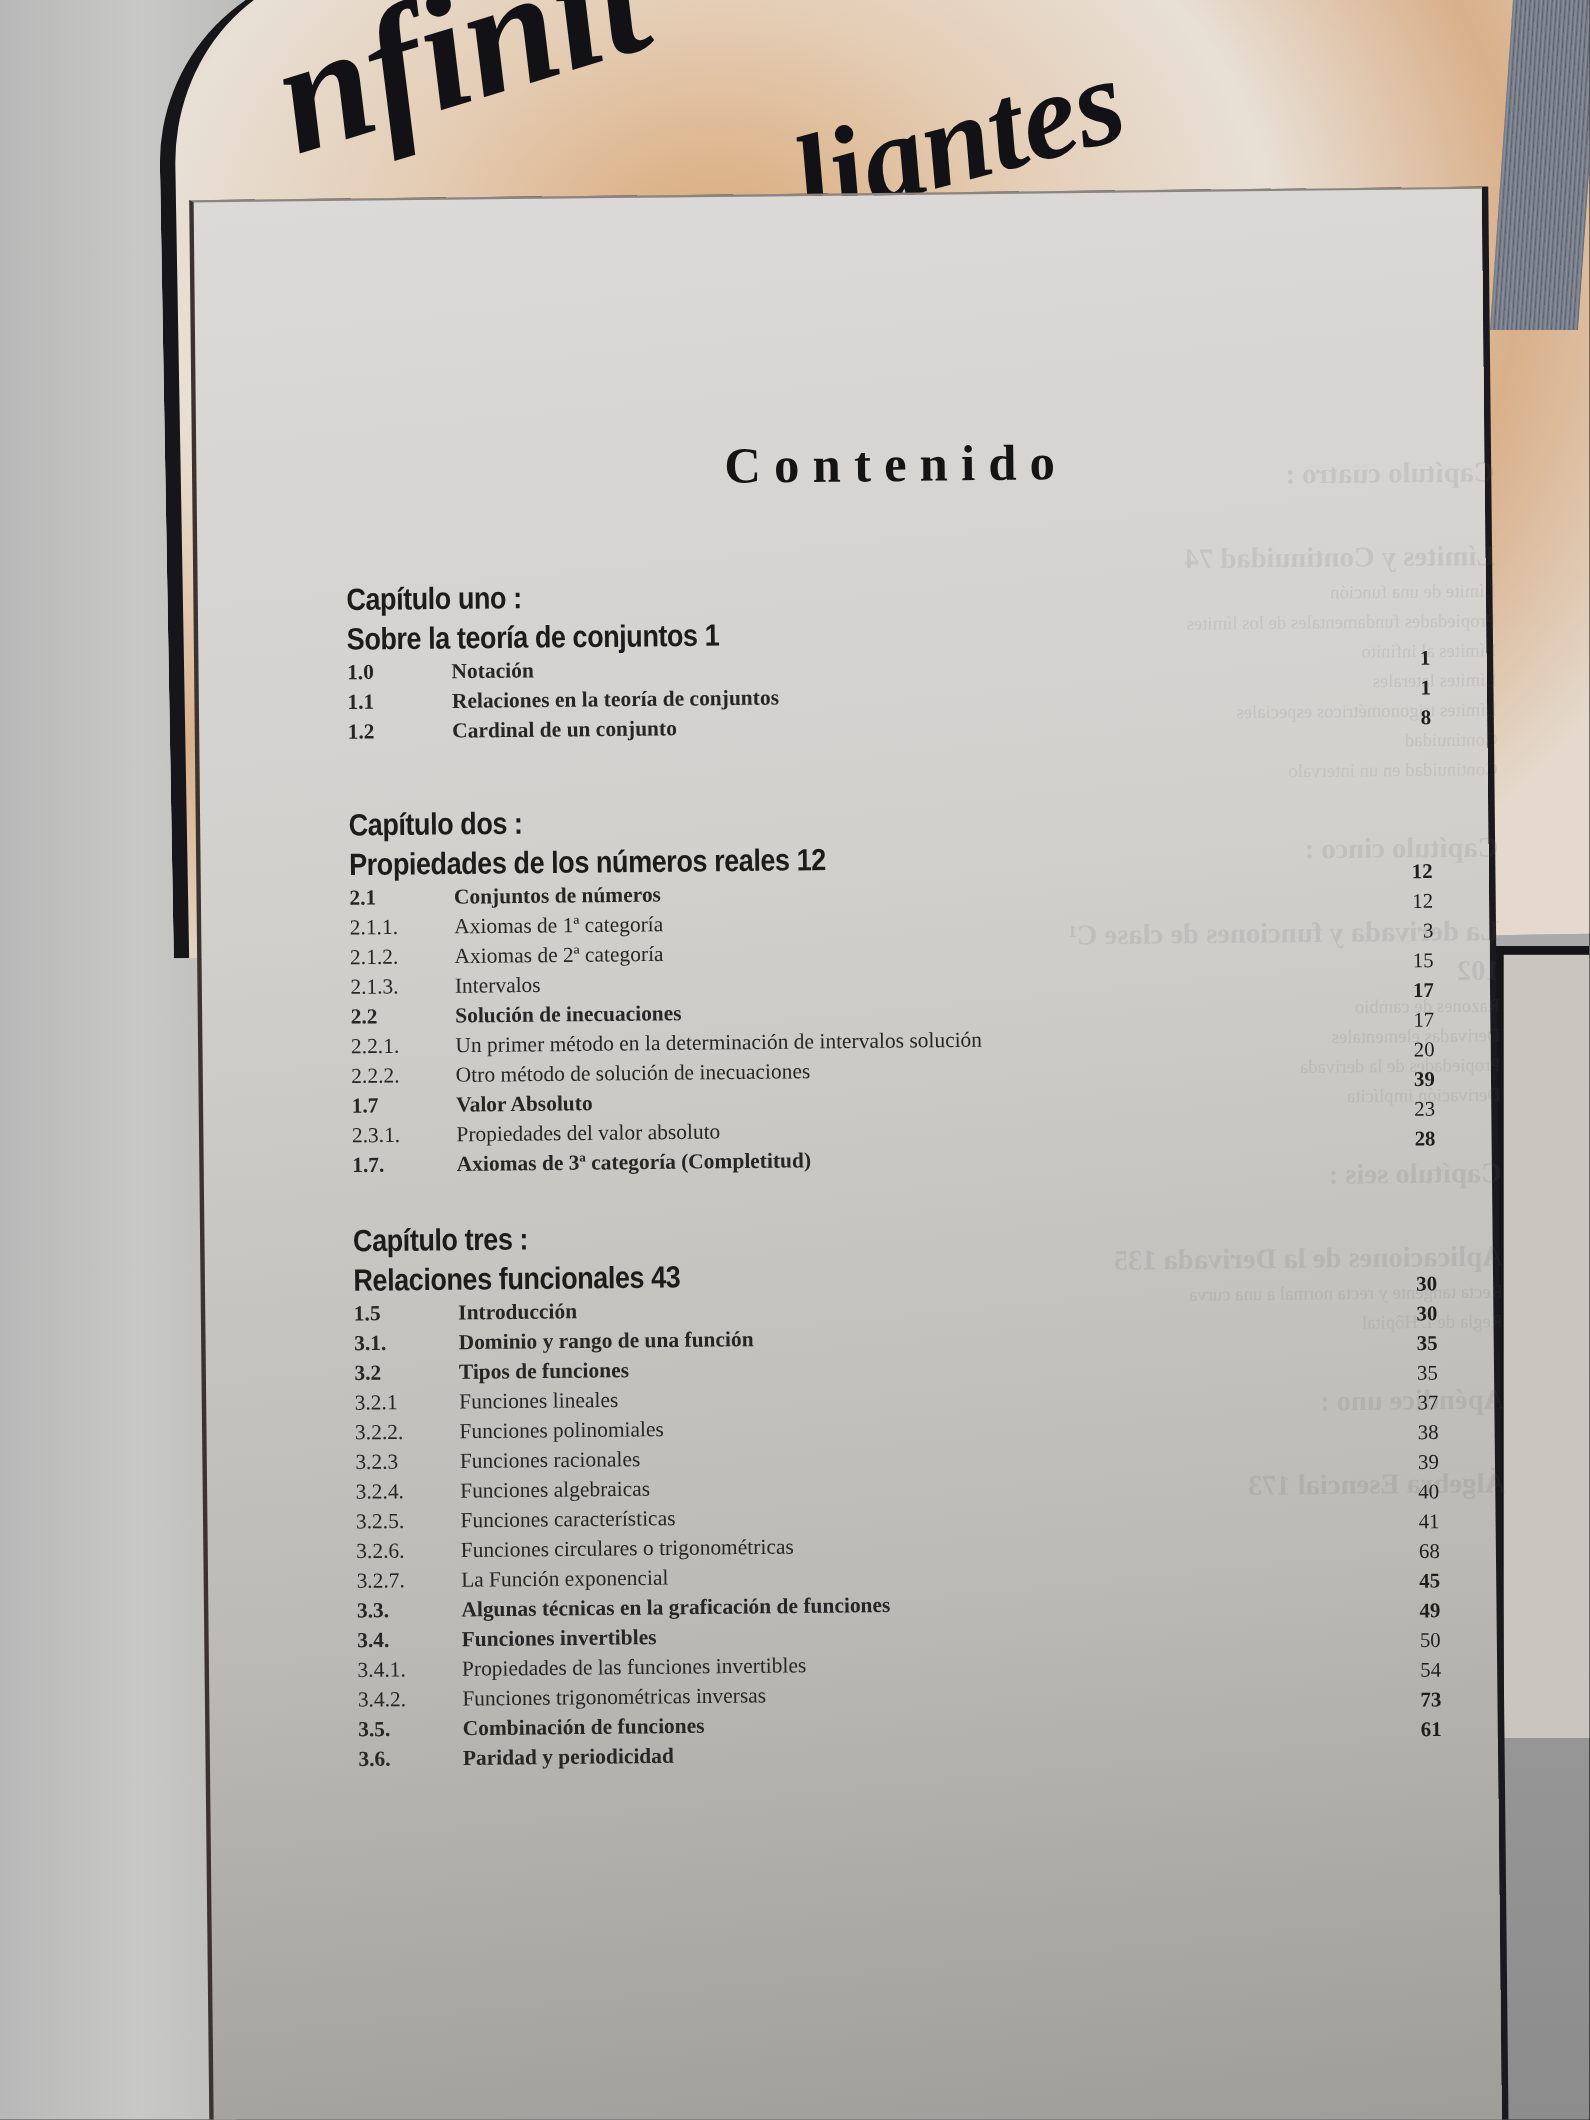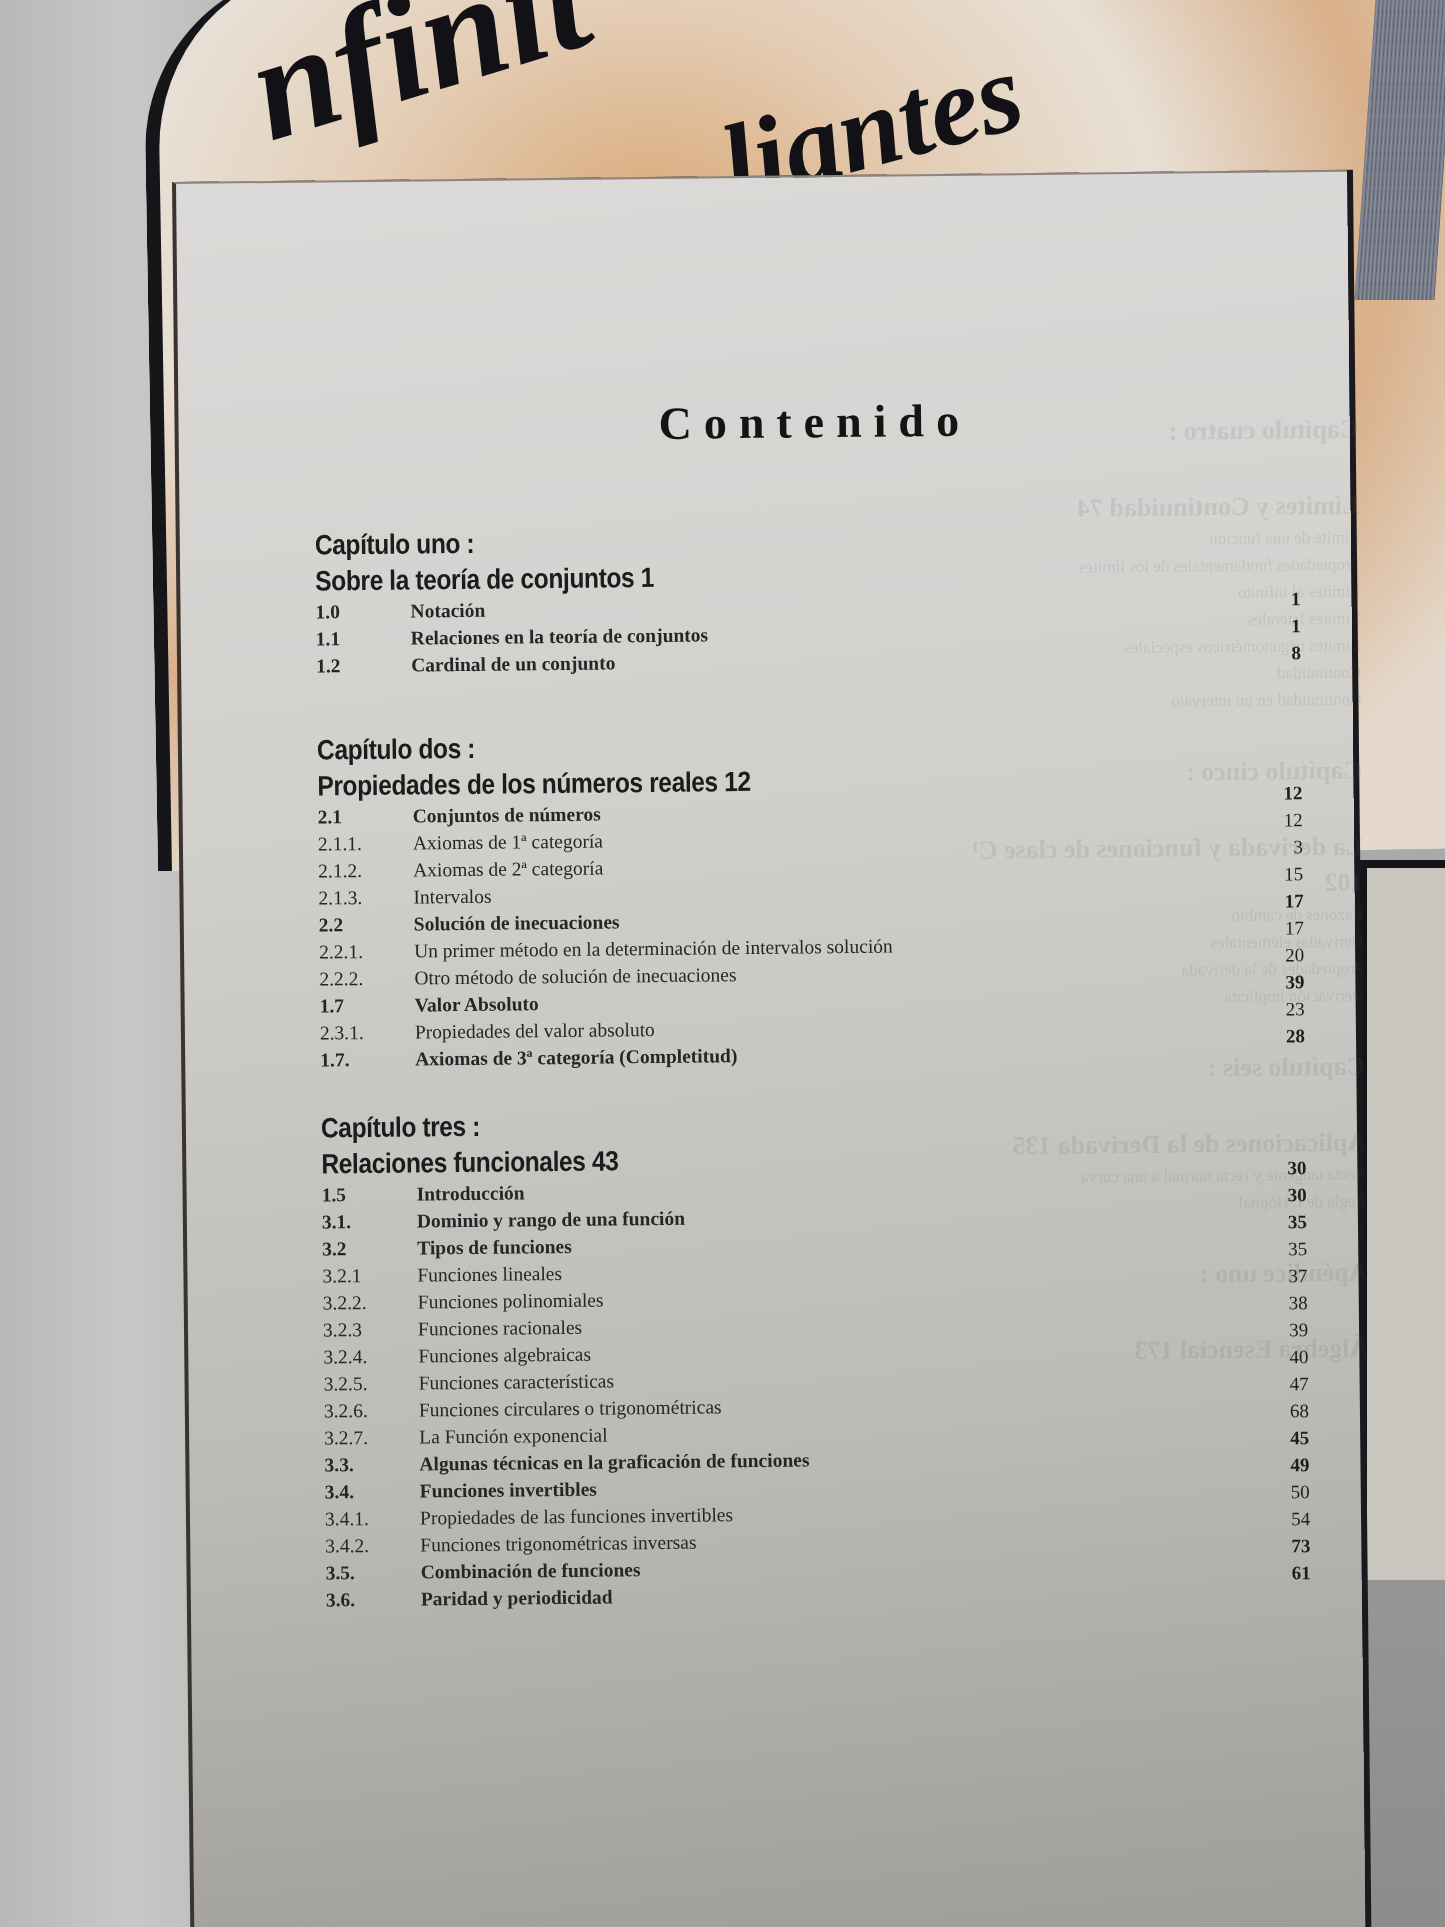--- a/index.html
+++ b/index.html
@@ -298,21 +298,21 @@
     </div>
     <div class="pages" style="top:982px;">
       <div class="pg bold">30</div>
       <div class="pg bold">30</div>
       <div class="pg bold">35</div>
       <div class="pg">35</div>
       <div class="pg">37</div>
       <div class="pg">38</div>
       <div class="pg">39</div>
       <div class="pg">40</div>
-      <div class="pg">47</div>
+      <div class="pg">41</div>
       <div class="pg">68</div>
       <div class="pg bold">45</div>
       <div class="pg bold">49</div>
       <div class="pg">50</div>
       <div class="pg">54</div>
       <div class="pg bold">73</div>
       <div class="pg bold">61</div>
     </div>
 
   </div>

